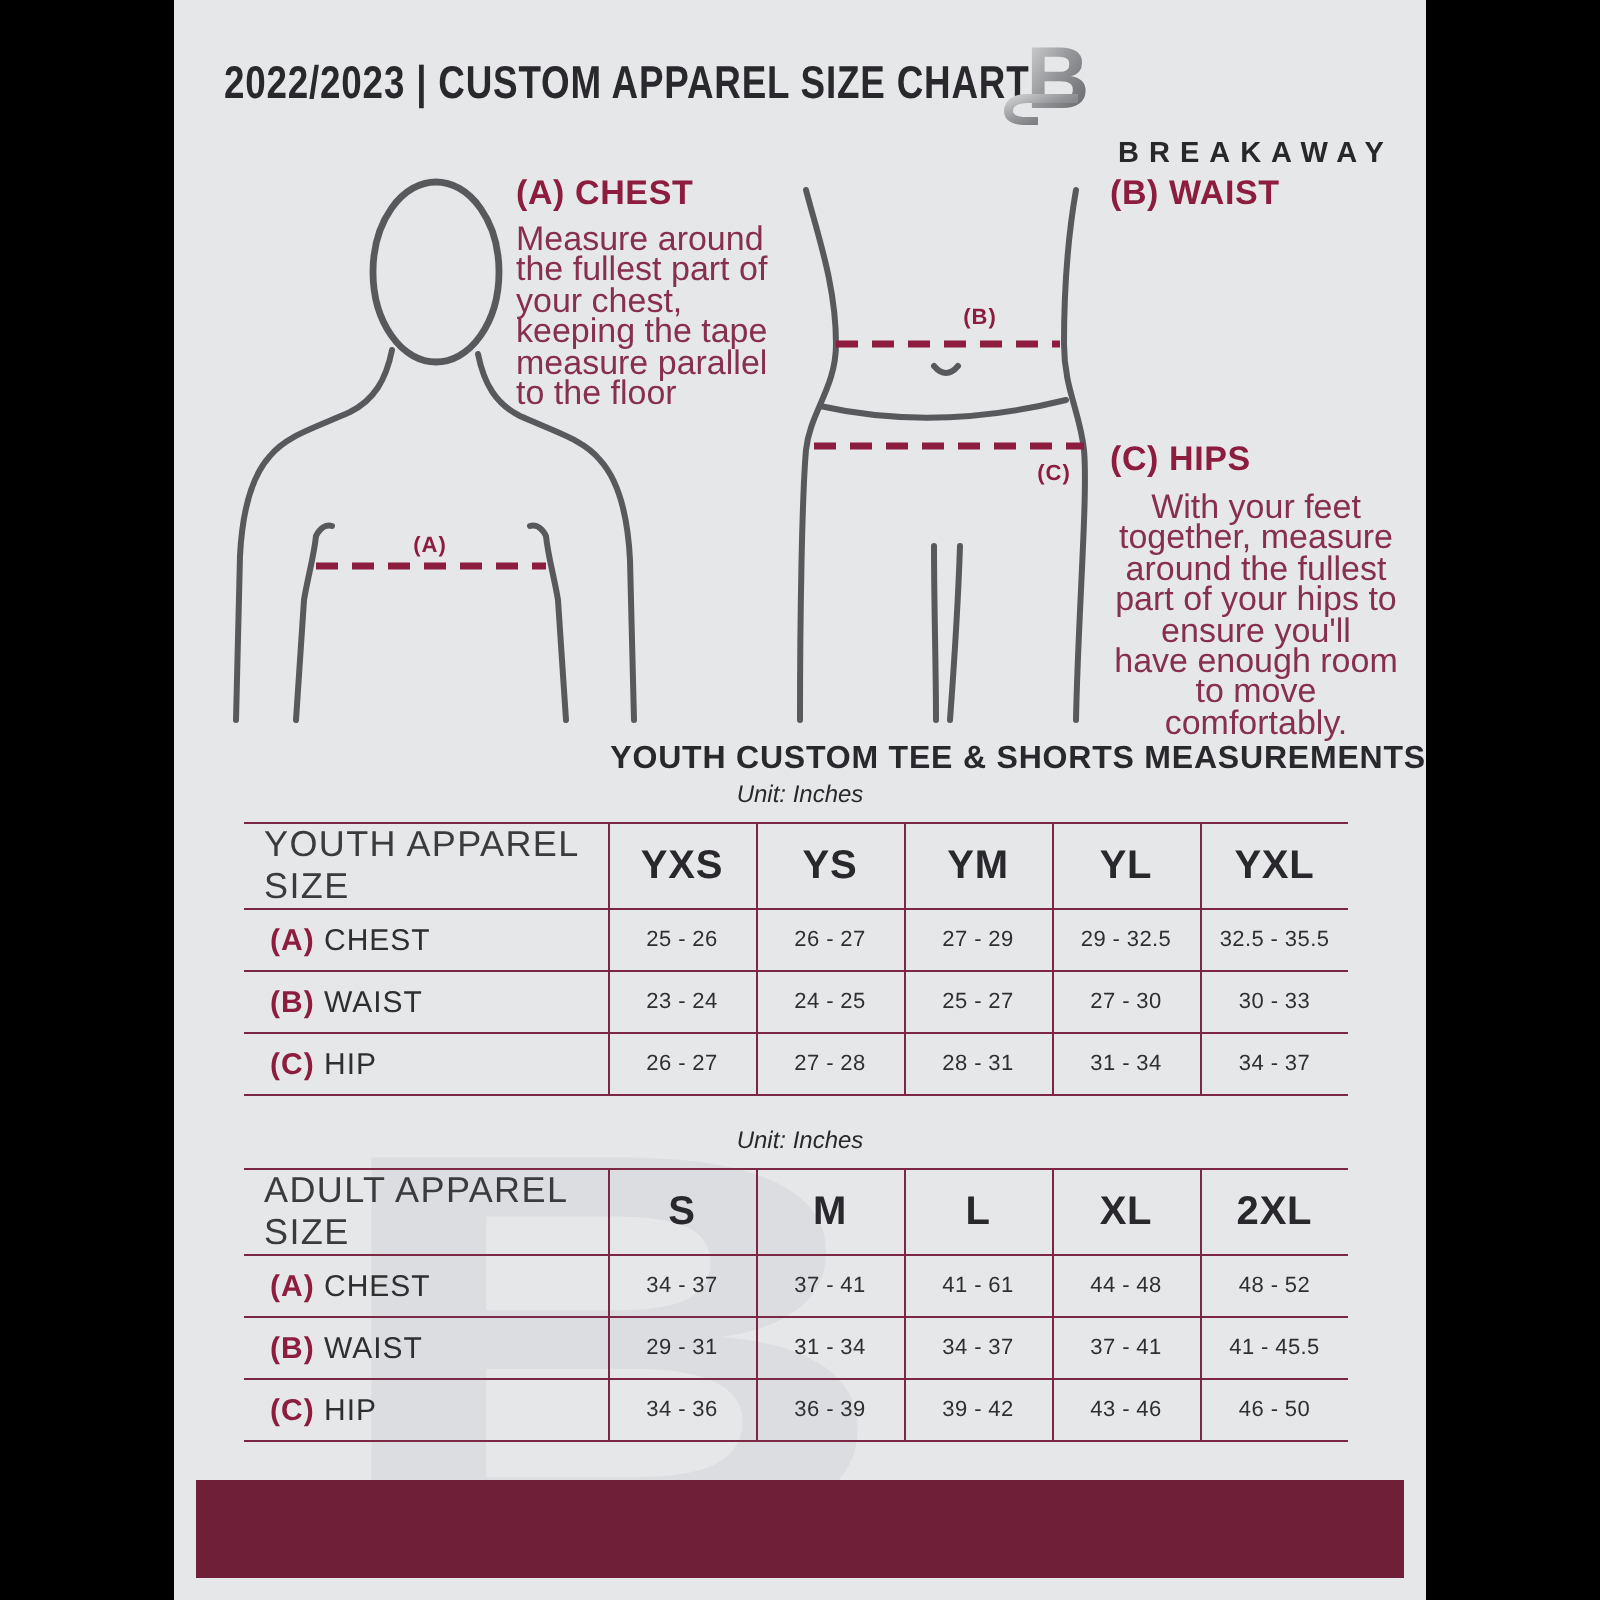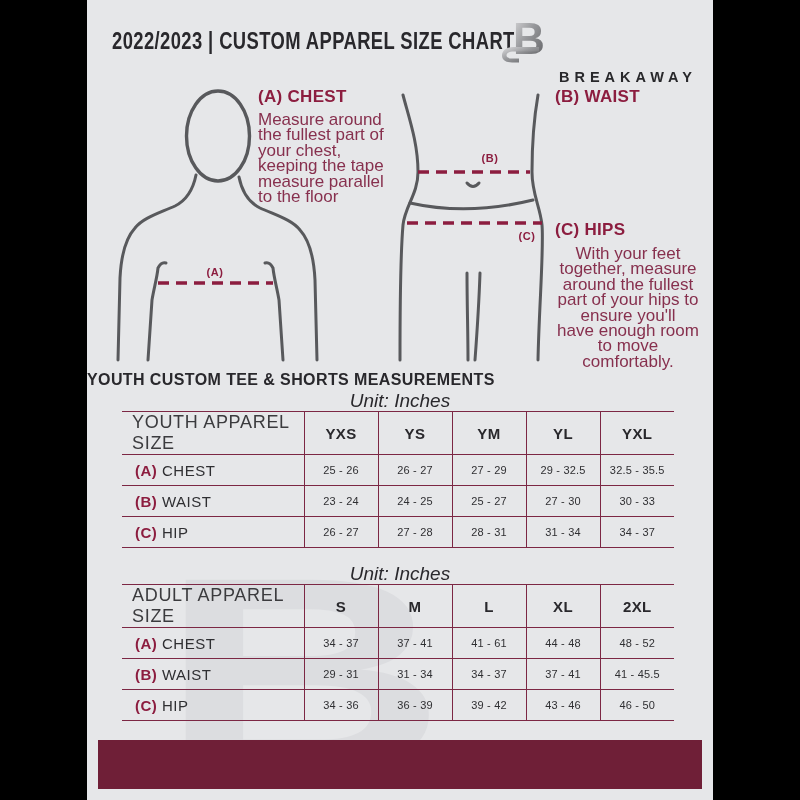--- a/index.html
+++ b/index.html
@@ -34,35 +34,35 @@
   #instrC-h{left:468px;top:220px;} #instrC-b{left:468px;top:246px;width:146px;text-align:center;}
 
   
   .diagram{position:absolute;left:0;top:78px;width:626px;height:290px;}
   .fig{stroke:var(--figure);stroke-width:3;fill:none;stroke-linecap:round;}
   .fig.head{stroke-width:3.4;}
   .dash{stroke:var(--maroon);stroke-width:3.5;stroke-dasharray:11 7;fill:none;}
   .diag-label{font:700 11px "Liberation Sans",sans-serif;fill:var(--maroon);letter-spacing:.5px;}
 
   
-  .sec-title{position:absolute;width:100%;text-align:left;font-weight:700;font-size:16px;letter-spacing:.4px;color:var(--ink);}
-  .sec-unit{position:absolute;width:100%;text-align:center;font-style:italic;font-size:19px;color:var(--ink);}
+  .sec-title{position:absolute;width:100%;text-align:right;font-weight:700;font-size:16px;letter-spacing:.4px;color:var(--ink);}
+  .sec-unit{position:absolute;width:100%;text-align:center;font-style:italic;font-size:12px;color:var(--ink);}
   #youth-title{top:371px;} #youth-unit{top:390px;}
   #adult-title{top:544px;} #adult-unit{top:563px;}
 
   
   table.size-table{position:absolute;left:35px;width:552px;border-collapse:collapse;table-layout:fixed;z-index:1;}
   #youth-table{top:411px;} #adult-table{top:584px;}
   table.size-table col.c-label{width:182px;}
   table.size-table col.c-val{width:74px;}
   table.size-table tr{border-bottom:1.5px solid var(--border);}
   table.size-table thead tr{border-top:1.7px solid var(--border);}
   table.size-table th,table.size-table td{height:31px;vertical-align:middle;background:transparent;}
   th.label-col{text-align:left;padding-left:10px;font-weight:400;font-size:18px;letter-spacing:.7px;color:#3b3b3e;}
-  th.size-col{font-weight:700;font-size:15px;color:var(--ink);letter-spacing:.4px;border-left:1.3px solid var(--border);}
+  th.size-col{font-weight:700;font-size:20px;color:var(--ink);letter-spacing:.4px;border-left:1.3px solid var(--border);}
   td.row-label{text-align:left;padding-left:13px;font-size:15px;letter-spacing:.5px;color:var(--cell-ink);}
   td.row-label .letter{font-weight:700;color:var(--maroon);}
   td.val{text-align:center;font-size:11px;color:var(--cell-ink);border-left:1.3px solid var(--border);letter-spacing:.2px;}
 
   
   .watermark{position:absolute;left:72px;top:536px;font-size:275px;line-height:1;font-weight:700;
     color:#dcdde0;transform:scaleX(1.45);transform-origin:0 0;z-index:0;user-select:none;}
   .footer-bar{position:absolute;left:11px;top:740px;width:604px;height:49px;background:var(--footer);z-index:2;}
 </style>
 </head>

